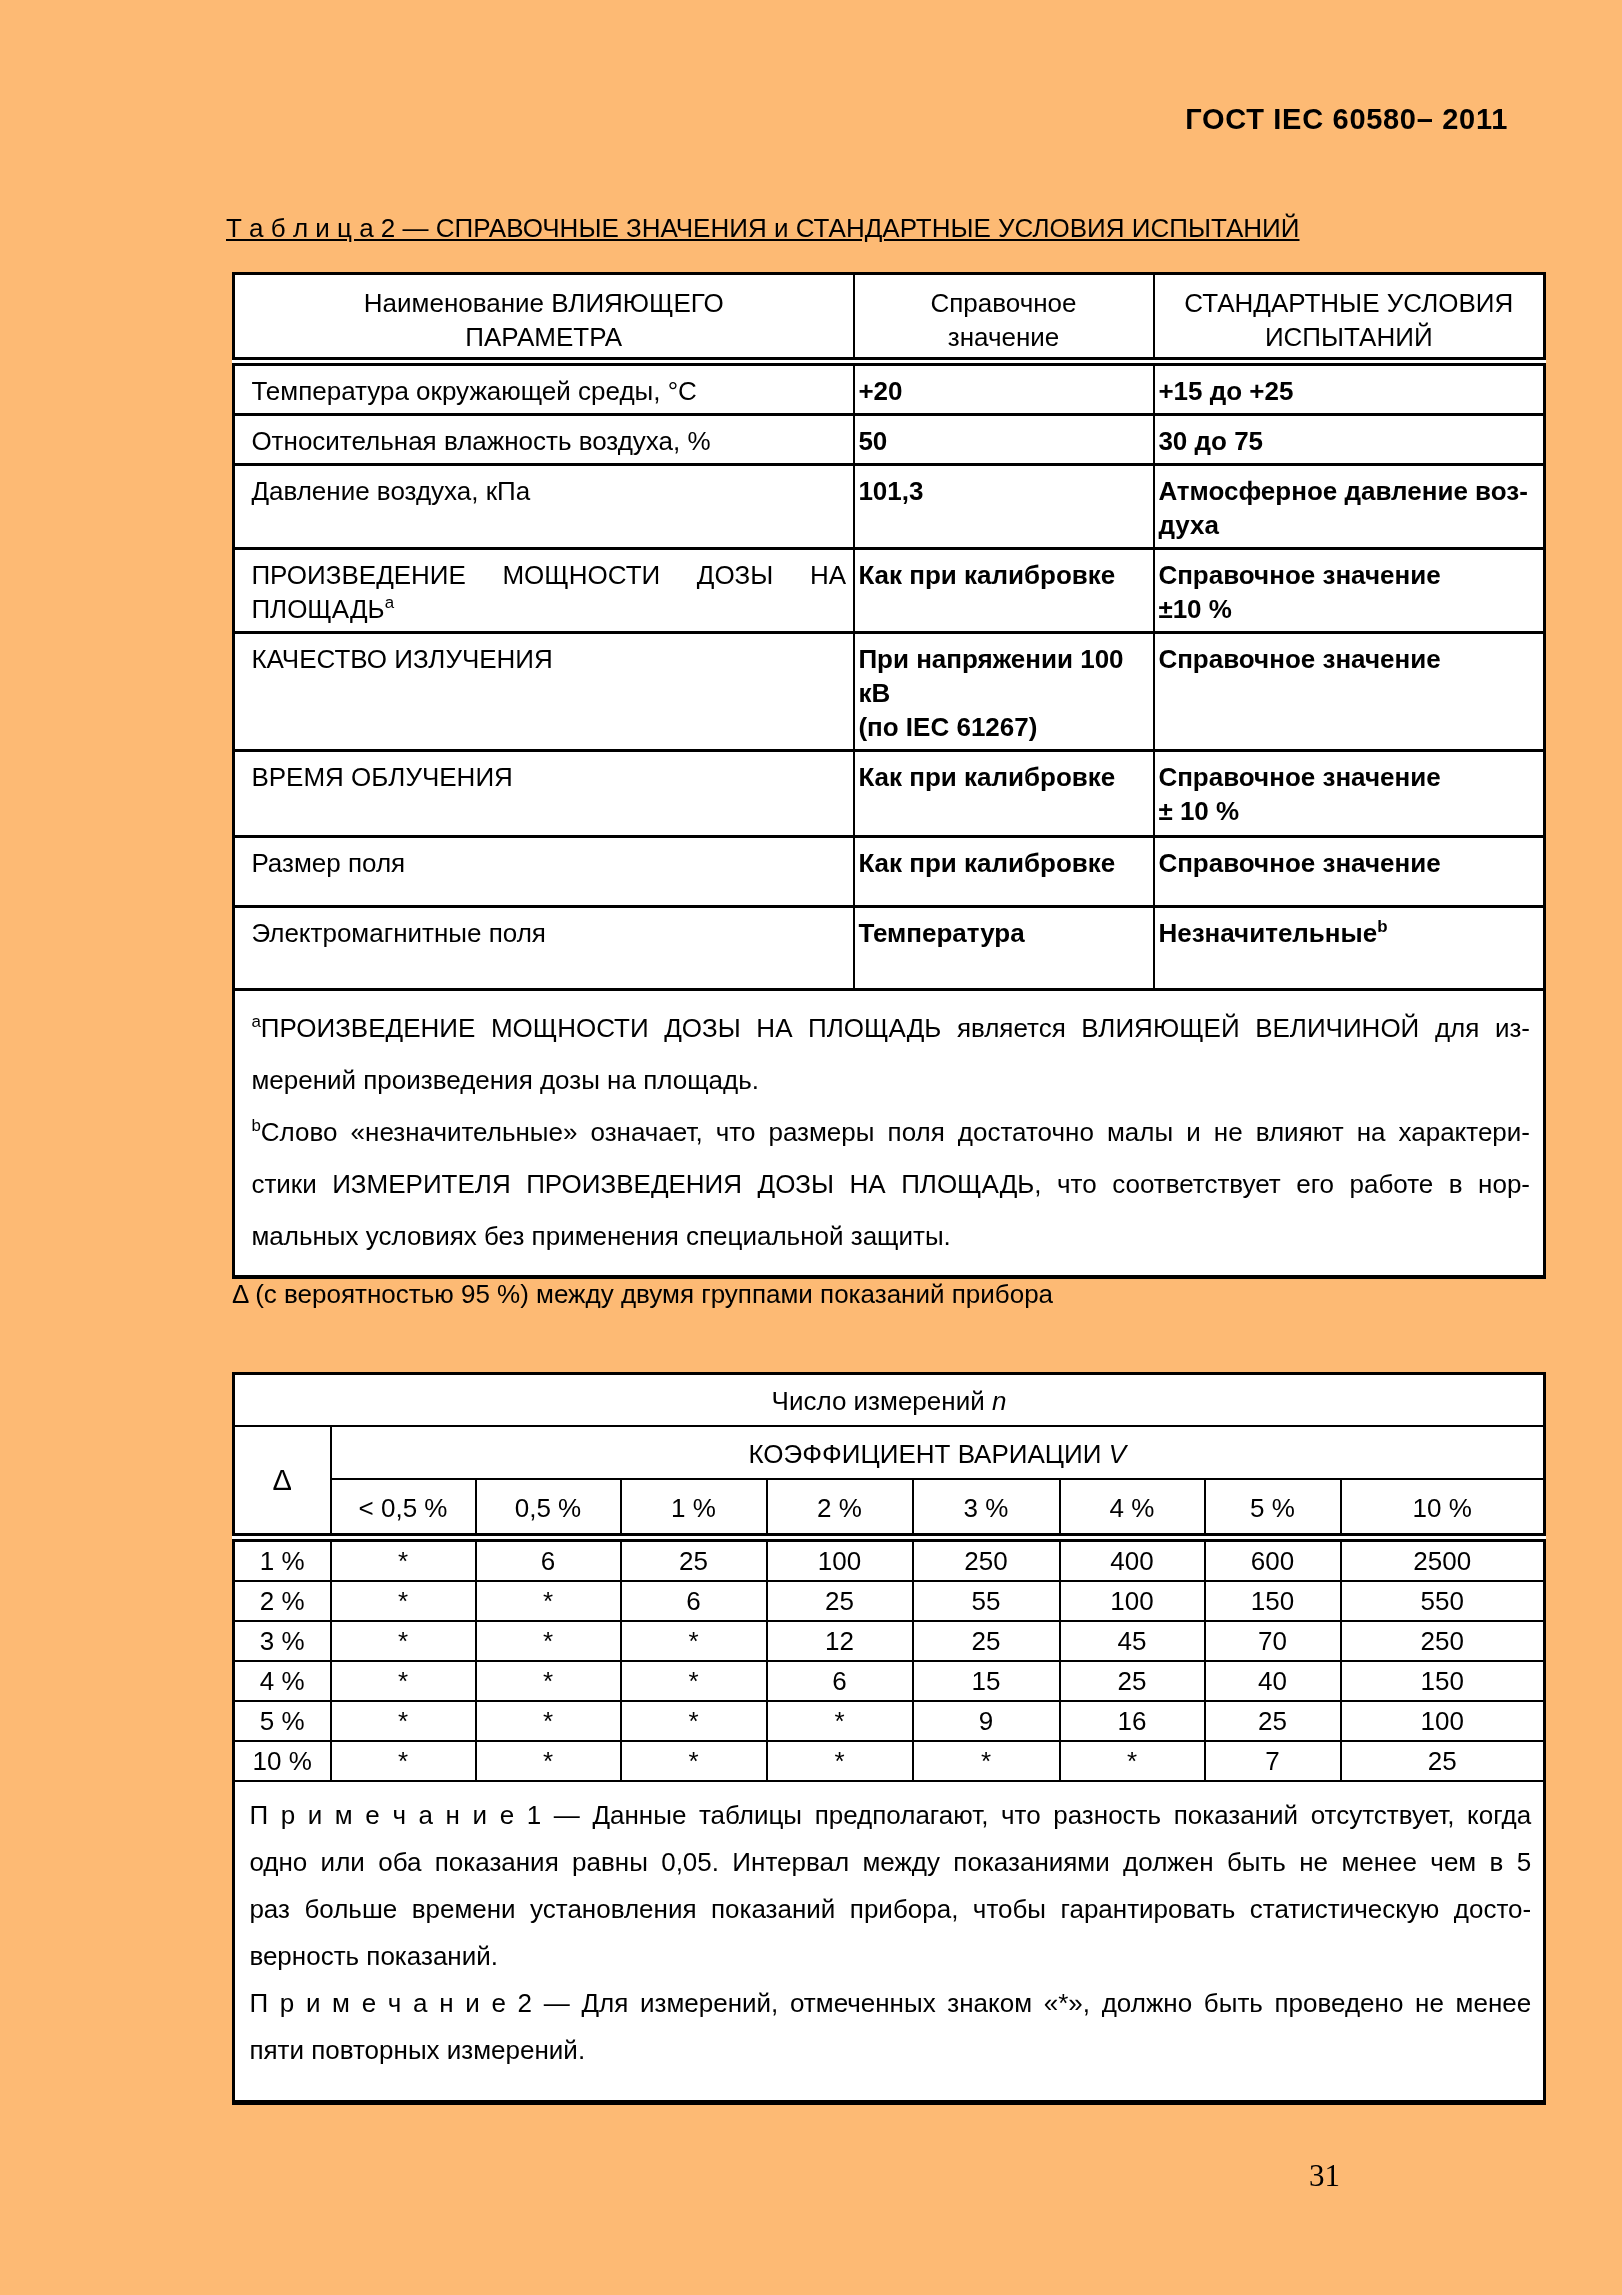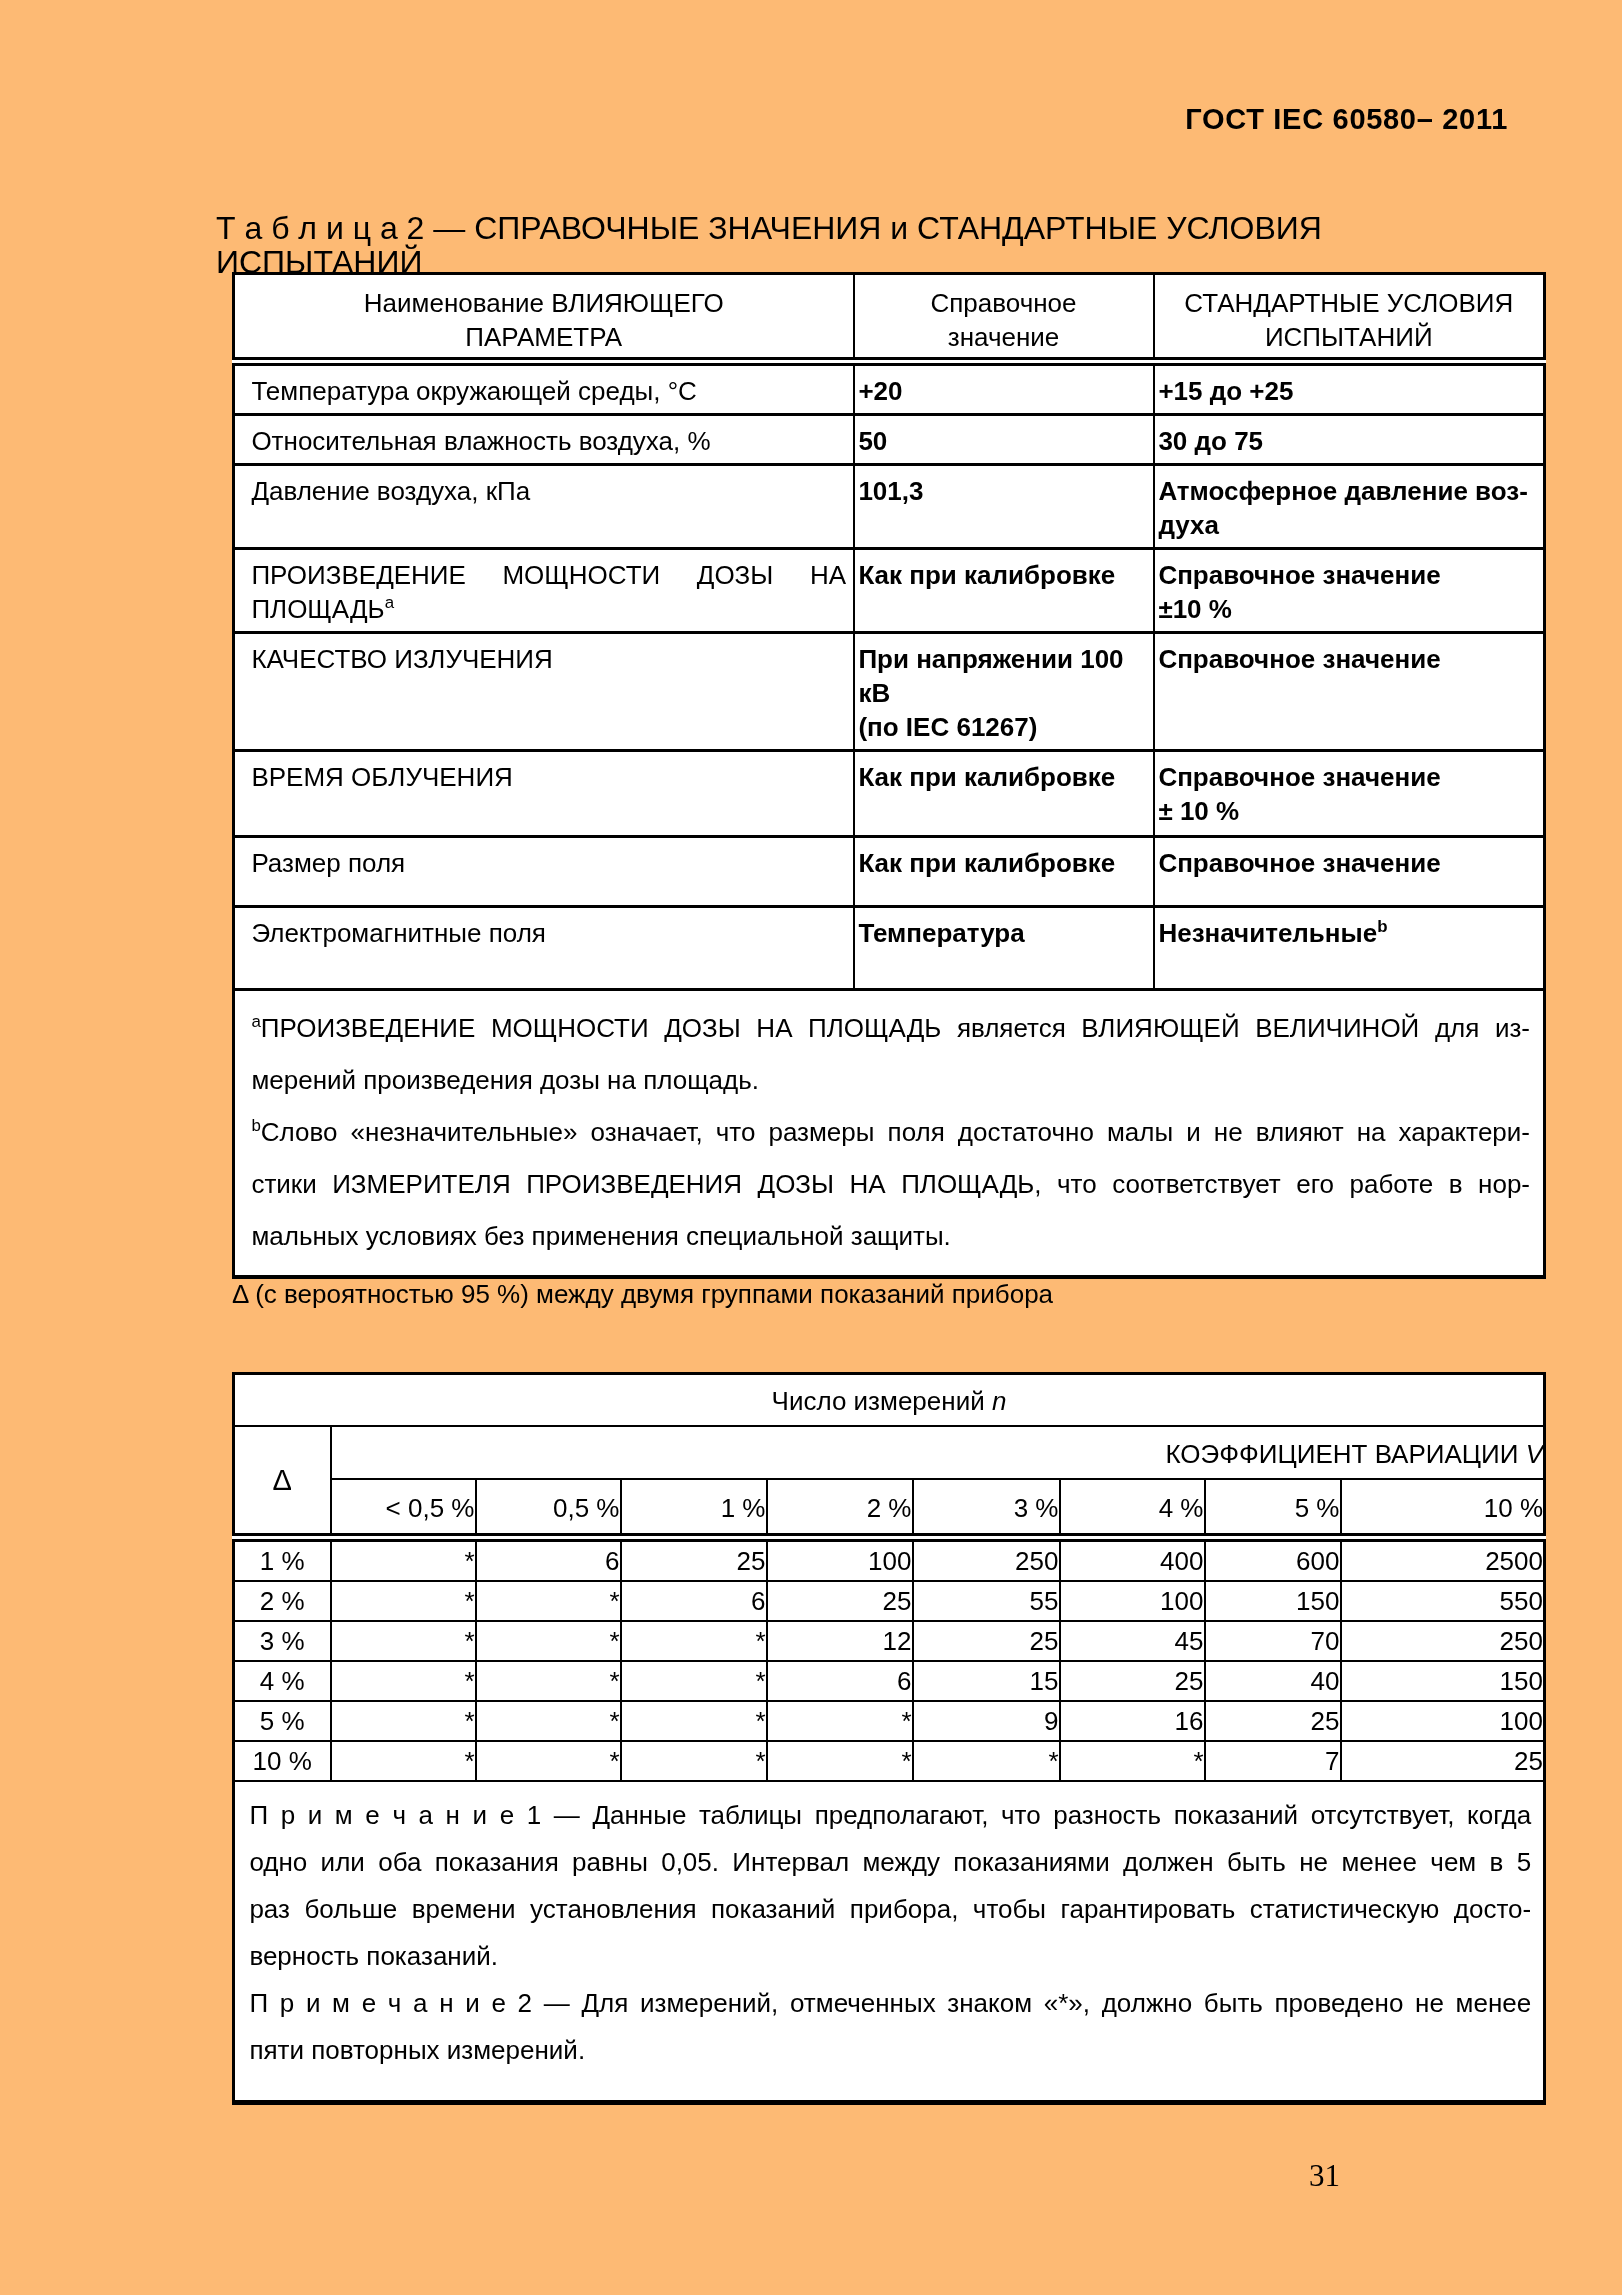--- a/index.html
+++ b/index.html
@@ -10,22 +10,22 @@
     font-family:"Liberation Sans","DejaVu Sans",sans-serif;
     color:#000;
   }
   
   .gost-header{
     position:absolute;left:232px;top:103px;width:1276px;
     text-align:right;font-size:29px;font-weight:bold;letter-spacing:0.7px;
   }
   
   .t2-title{
-    position:absolute;left:216px;top:211px;width:1311px;
-    font-size:32px;line-height:34px;
+    position:absolute;left:226px;top:211px;width:1311px;
+    font-size:26px;line-height:34px;text-decoration:underline;
   }
   .t3-title{
     position:absolute;left:232px;top:1268px;width:1311px;
     font-size:26px;line-height:52px;
   }
   .jl{text-align:justify;text-align-last:justify;}
   .ll{text-align:left;}
   
   table{border-collapse:collapse;table-layout:fixed;background:#fff;}
   td,th{font-weight:normal;font-size:26px;line-height:34px;vertical-align:top;padding:0;}
@@ -44,21 +44,21 @@
   .t2 .fnotes{
     text-align:left;padding:10.5px 13px 13px 16.4px;
     font-size:26px;line-height:52px;
   }
   
   .t3{
     position:absolute;left:232px;top:1372px;width:1311px;
     border:3.3px solid #000;border-bottom-width:5.2px;
   }
   .t3 td{text-align:center;}
-  .t3 .vb{border-left:2px solid #000;text-align:right;}
+  .t3 .vb{border-left:2px solid #000;}
   .t3 .h1{border-bottom:2.6px solid #000;padding:9.2px 0 6.5px 0;}
   .t3 .hco{border-bottom:2.6px solid #000;padding:10.5px 0 6.5px 0;}
   .t3 .hdelta{vertical-align:middle;font-size:29px;border-bottom:9.2px double #000;}
   .t3 .hsub{border-bottom:9.2px double #000;padding:11.8px 0 7.9px 0;}
   .t3 .dr td{height:38px;vertical-align:middle;border-bottom:2.6px solid #000;}
   .t3 .notes{
     text-align:left;padding:9.2px 11.8px 26px 14.4px;
     font-size:26px;line-height:47px;border-bottom:none;
   }
   

